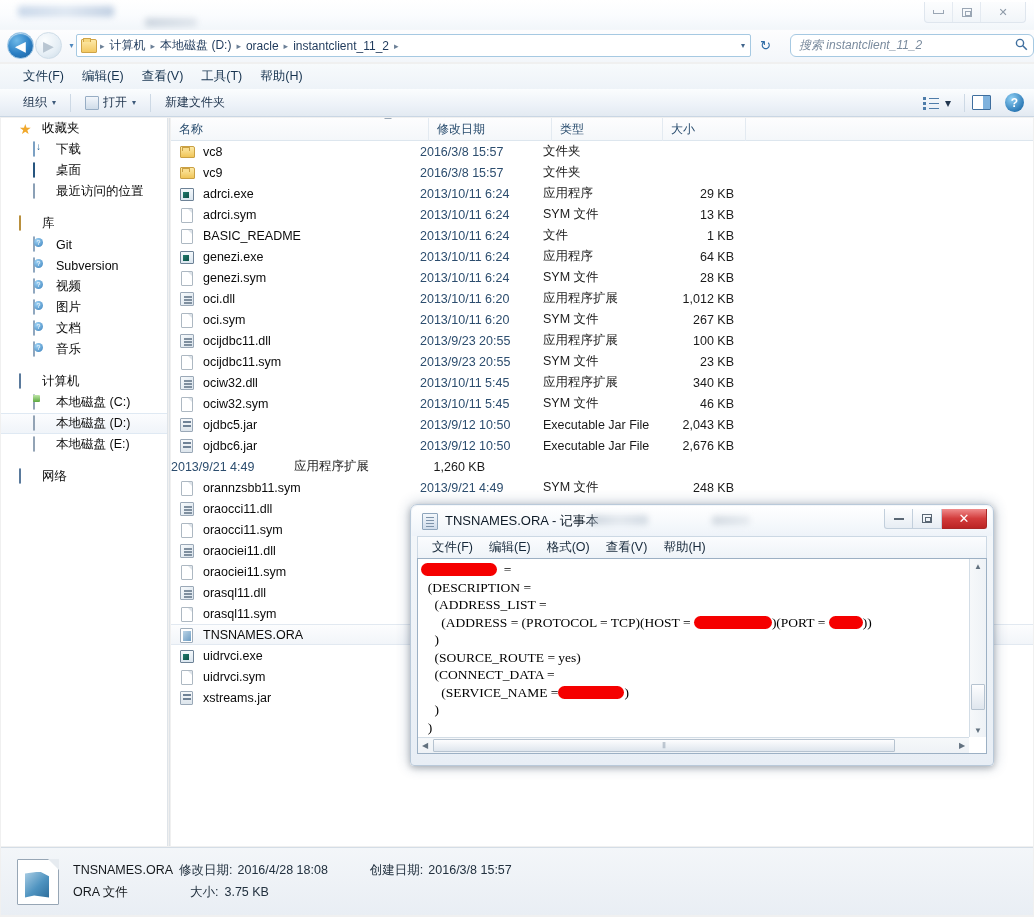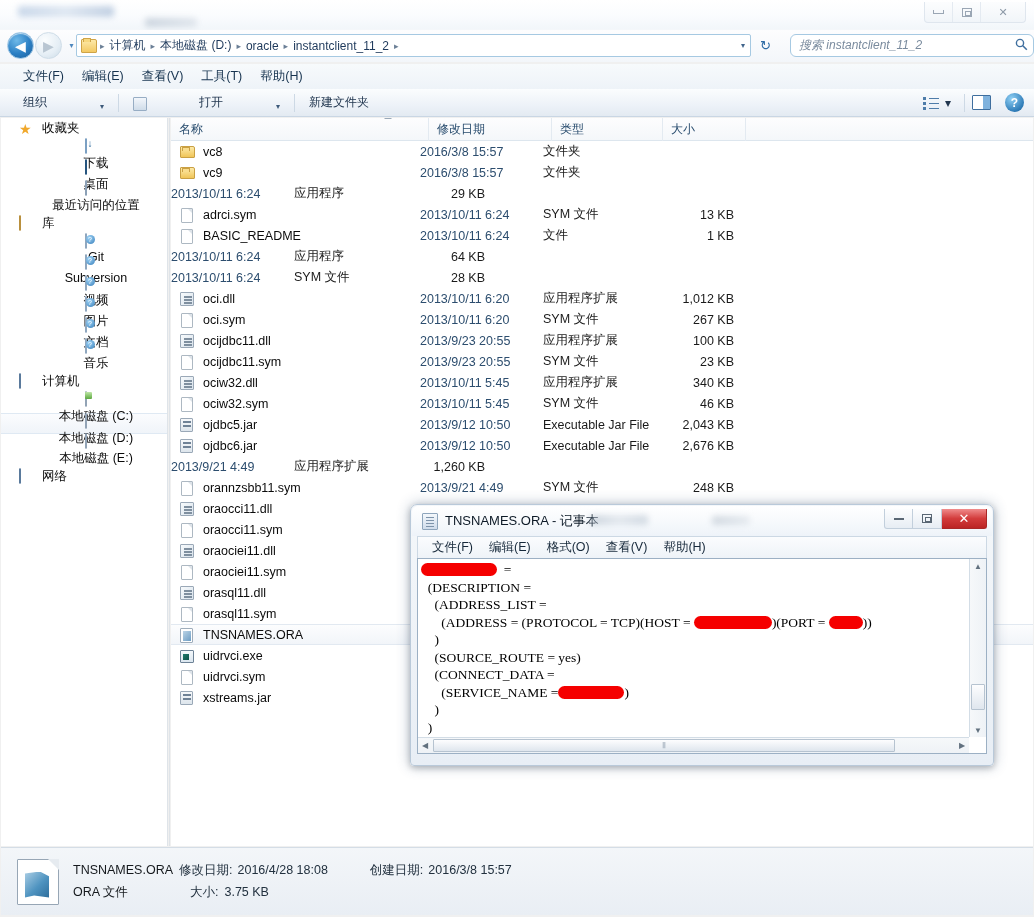--- a/index.html
+++ b/index.html
@@ -120,21 +120,21 @@
   }
   .menu-item { padding: 3px 9px; color: #16334f; font-size: 12.5px; white-space: nowrap; }
 
   
   .cmdbar {
     position: absolute; left: 0; top: 89px; width: 1034px; height: 28px;
     background: linear-gradient(to bottom,#fbfdfe,#edf2f8 60%,#e3eaf2);
     border-bottom: 1px solid #c9d6e4;
     display: flex; align-items: center; padding-left: 16px;
   }
-  .cmd { display: flex; align-items: flex-end; color: #21364f; font-size: 12px; padding: 3px 7px; white-space: nowrap; gap: 48px; }
+  .cmd { display: flex; align-items: center; color: #21364f; font-size: 12px; padding: 3px 7px; white-space: nowrap; }
   .cmd .caret { font-size: 8px; margin-left: 5px; color: #3d5a7a; }
   .cmd-sep { width: 1px; height: 18px; background: #cdd9e5; margin: 0 7px; }
   .np-ico {
     width: 14px; height: 14px; margin-right: 4px;
     background: linear-gradient(to bottom,#f2f6fb,#cfdce9);
     border: 1px solid #97adc4; border-radius: 1px;
   }
   .cmd-right { position: absolute; right: 10px; display: flex; align-items: center; }
   .viewicon {
     width: 20px; height: 18px; position: relative;
@@ -157,21 +157,21 @@
   
   .navpane {
     position: absolute; left: 1px; top: 118px; width: 166px; height: 728px;
     background: #fff; overflow: hidden;
   }
   .nav-row {
     height: 21px; display: flex; align-items: center;
     padding-left: 22px; color: #0a0a0a; font-size: 12.5px; white-space: nowrap;
   }
   .nav-row.group { padding-left: 18px; font-weight: normal; }
-  .nav-row.child { padding-left: 24px; flex-direction: column; }
+  .nav-row.child { padding-left: 32px; }
   .nav-row.selected {
     background: linear-gradient(to bottom,#fbfcfe,#f0f4f9);
     border-top: 1px solid #dfe9f3; border-bottom: 1px solid #dfe9f3;
   }
   .nav-gap { height: 11px; }
   .ni { width: 18px; height: 16px; margin-right: 5px; flex: none; position: relative; }
   .ni-star {
     color: #f0a82c; font-size: 14px; line-height: 16px;
   }
   .ni-dl { background: linear-gradient(to bottom,#dce9f6,#b3cee6); border:1px solid #7ba0c3; border-radius:1px; width:14px; height:14px;}
@@ -607,20 +607,26 @@
             <span class="fi">
               <span class="fi-folder" style="position: absolute;"></span>
             </span>
             <span>vc9</span>
           </div>
           <div class="c-date">2016/3/8 15:57</div>
           <div class="c-type">文件夹</div>
           <div class="c-size"></div>
         </div>
         <div class="frow">
+          <div class="c-name">
+            <span class="fi">
+              <span class="fi-exe" style="position: absolute;"></span>
+            </span>
+            <span>adrci.exe</span>
+          </div>
           <div class="c-date">2013/10/11 6:24</div>
           <div class="c-type">应用程序</div>
           <div class="c-size">29 KB</div>
         </div>
         <div class="frow">
           <div class="c-name">
             <span class="fi">
               <span class="fi-file" style="position: absolute;"></span>
             </span>
             <span>adrci.sym</span>
@@ -634,25 +640,37 @@
             <span class="fi">
               <span class="fi-file" style="position: absolute;"></span>
             </span>
             <span>BASIC_README</span>
           </div>
           <div class="c-date">2013/10/11 6:24</div>
           <div class="c-type">文件</div>
           <div class="c-size">1 KB</div>
         </div>
         <div class="frow">
+          <div class="c-name">
+            <span class="fi">
+              <span class="fi-exe" style="position: absolute;"></span>
+            </span>
+            <span>genezi.exe</span>
+          </div>
           <div class="c-date">2013/10/11 6:24</div>
           <div class="c-type">应用程序</div>
           <div class="c-size">64 KB</div>
         </div>
         <div class="frow">
+          <div class="c-name">
+            <span class="fi">
+              <span class="fi-file" style="position: absolute;"></span>
+            </span>
+            <span>genezi.sym</span>
+          </div>
           <div class="c-date">2013/10/11 6:24</div>
           <div class="c-type">SYM 文件</div>
           <div class="c-size">28 KB</div>
         </div>
         <div class="frow">
           <div class="c-name">
             <span class="fi">
               <span class="fi-dll" style="position: absolute;"></span>
             </span>
             <span>oci.dll</span>

